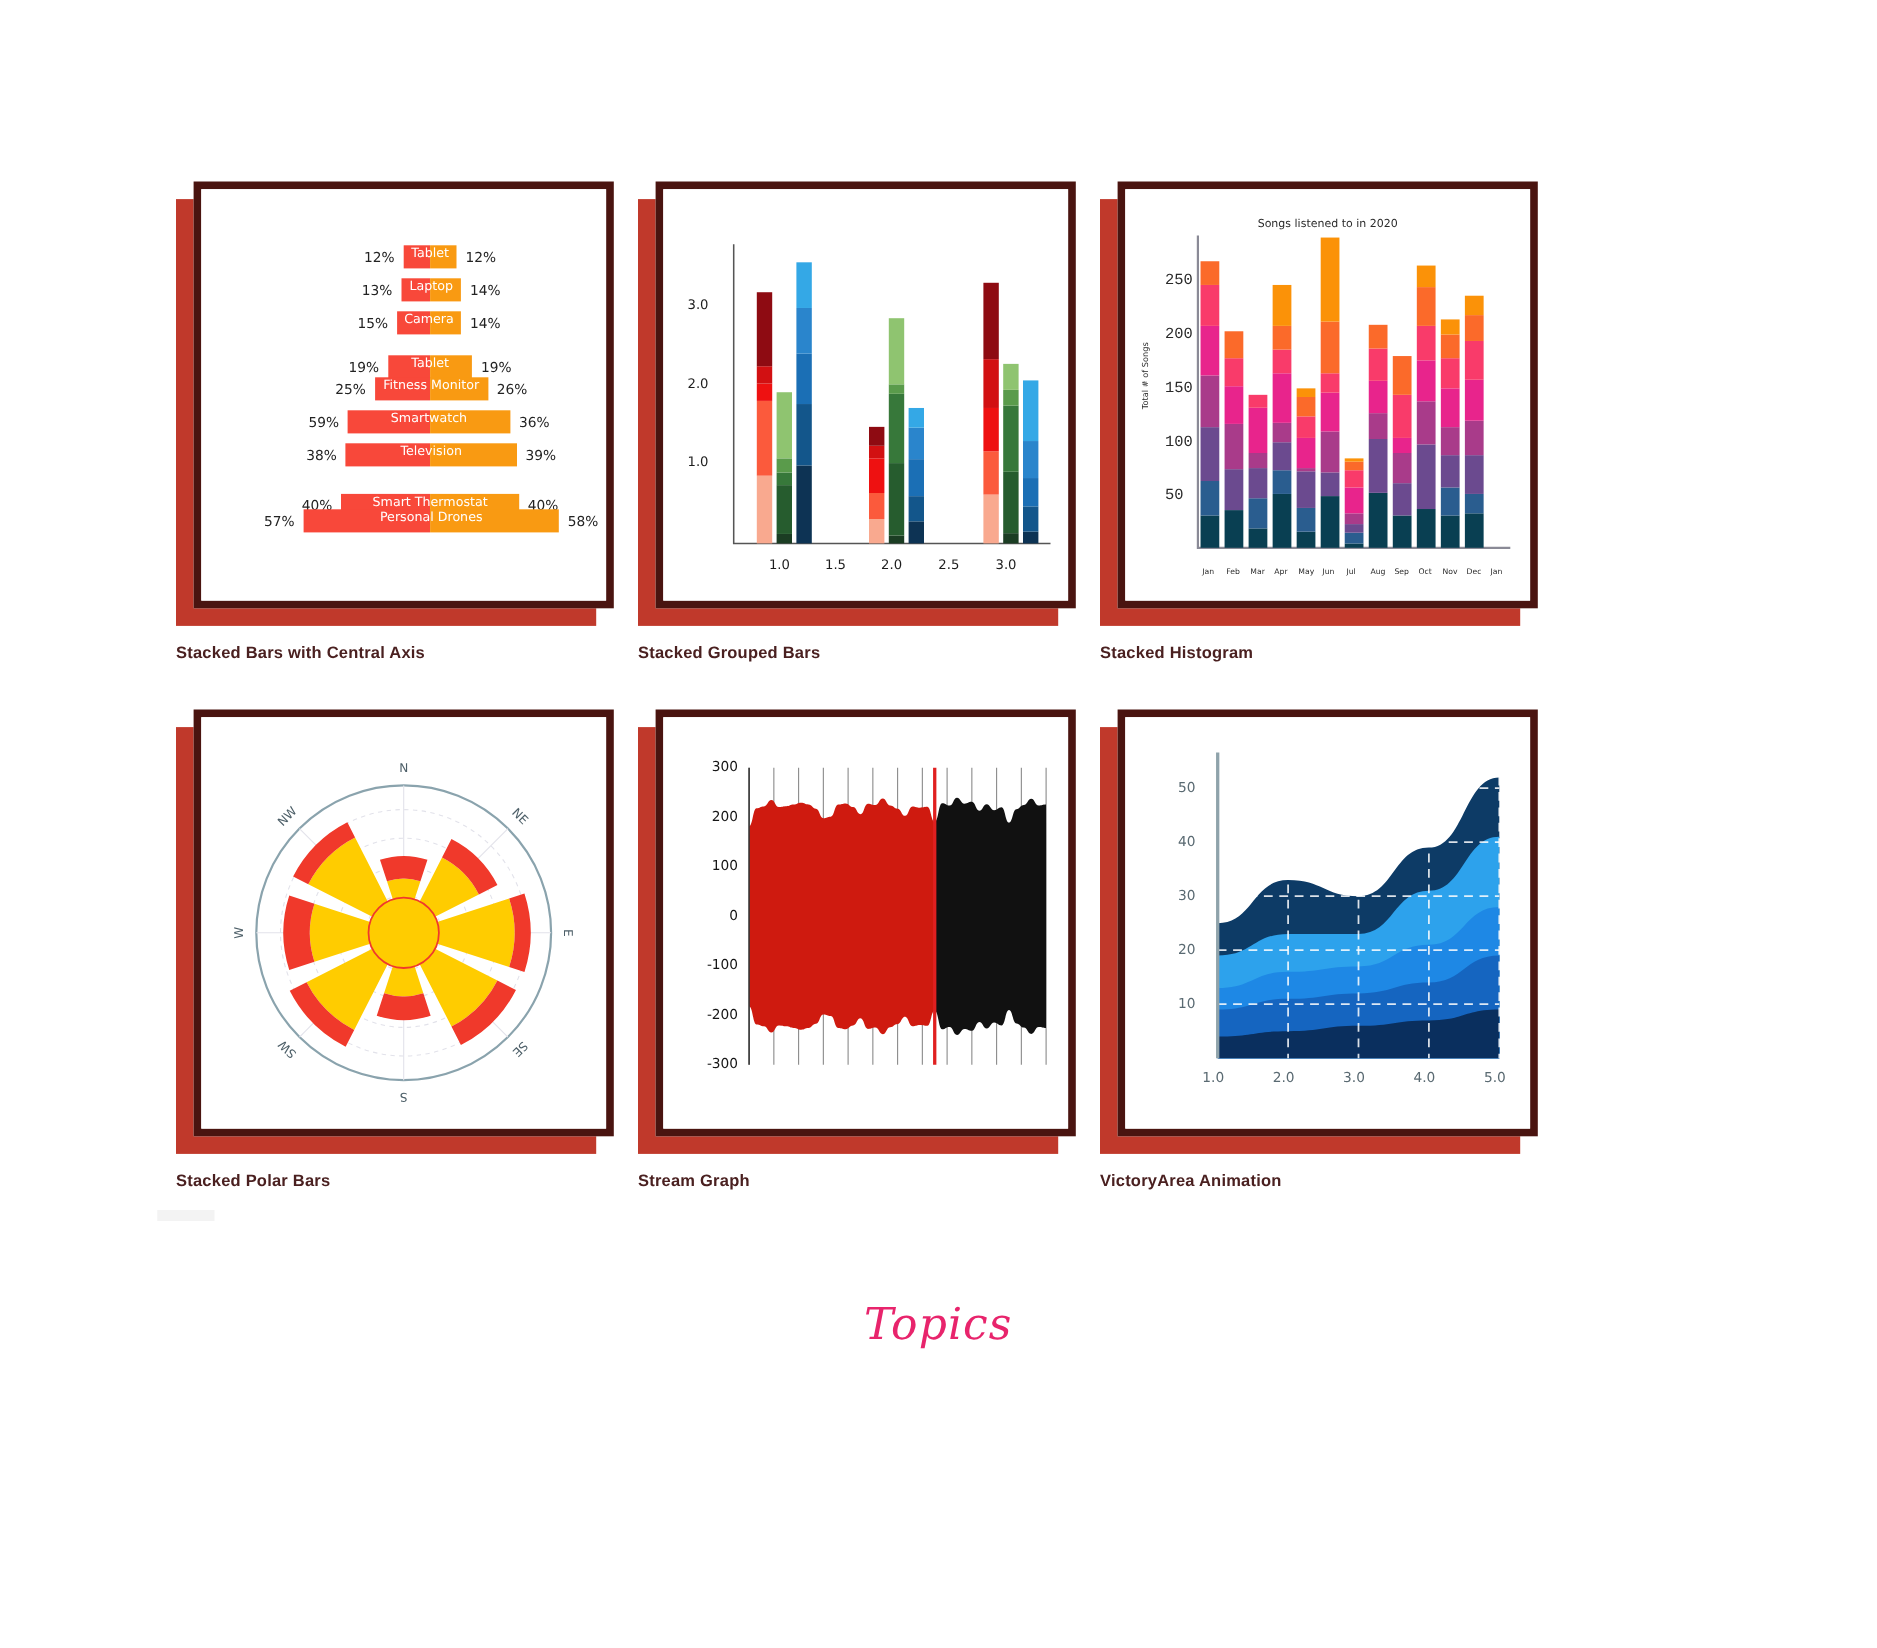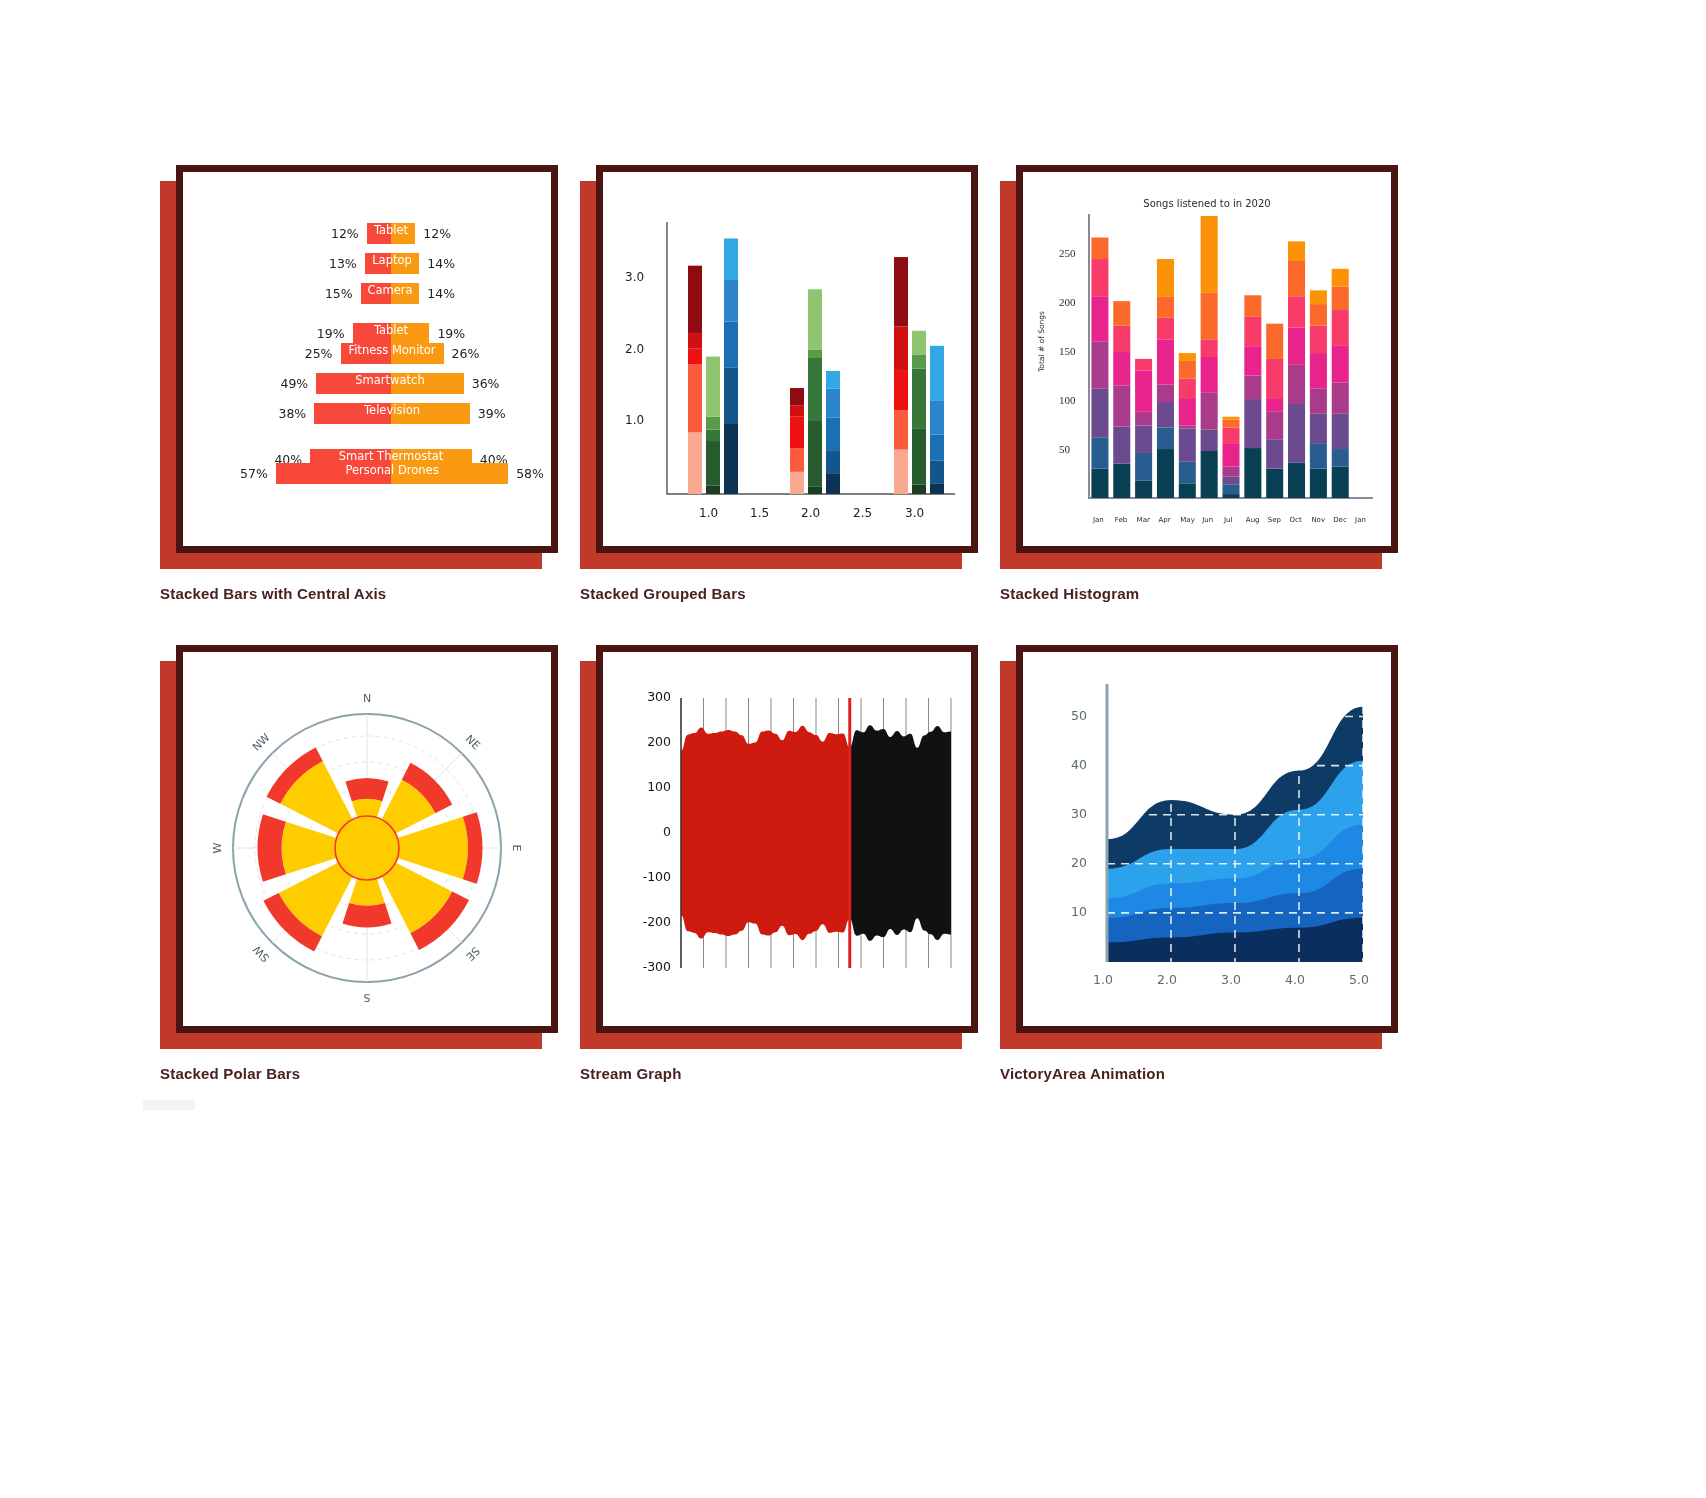--- a/index.html
+++ b/index.html
@@ -84,21 +84,21 @@
   .c3title {
     position: absolute; left: 0; right: 0; top: 26px; text-align: center;
     font-size: 10px; color: #2a2a2a; font-family: "DejaVu Sans", sans-serif;
   }
   .c3ylab {
     position: absolute; left: 14px; top: 200px;
     transform: rotate(-90deg); transform-origin: left top;
     font-size: 7.5px; color: #2a2a2a; font-family: "DejaVu Sans", sans-serif;
     white-space: nowrap;
   }
-  .c3tick { position: absolute; font-size: 11px; color: #2a2a2a; font-family: Liberation Serif, serif; text-align: center; }
+  .c3tick { position: absolute; font-size: 14px; color: #2a2a2a; font-family: Liberation Mono, monospace; text-align: center; }
   .c3mon { position: absolute; font-size: 7px; color: #2a2a2a; font-family: "DejaVu Sans", sans-serif; margin-top: 12px; }
 
   
   .c5tick { position: absolute; font-size: 12.5px; color: #161616; font-family: "DejaVu Sans", sans-serif; text-align: right; }
 
   
   .c6tick { position: absolute; font-size: 12.5px; color: #5a6a72; font-family: "DejaVu Sans", sans-serif; }
 
   
   .logo { position: absolute; left: 0; right: 0; top: 1185px; text-align: center; }
@@ -187,21 +187,21 @@
                   <div class="c1bar left" style="width: 50.5px; background: rgb(248, 72, 58);"></div>
                   <div class="c1bar right" style="width: 52.52px; background: rgb(249, 154, 18);"></div>
                   <span class="c1name">Fitness Monitor</span>
                 </div>
                 <div style="width: 67.48px; display: flex; justify-content: flex-start;">
                   <div class="c1lbl r">26%</div>
                 </div>
               </div>
               <div class="c1row" style="top: 198px;">
                 <div style="width: 45.26px; display: flex; justify-content: flex-end;">
-                  <div class="c1lbl">49%</div>
+                  <div class="c1lbl">59%</div>
                 </div>
                 <div class="c1barwrap">
                   <div class="c1bar left" style="width: 74.74px; background: rgb(248, 72, 58);"></div>
                   <div class="c1bar right" style="width: 72.72px; background: rgb(249, 154, 18);"></div>
                   <span class="c1name">Smartwatch</span>
                 </div>
                 <div style="width: 47.28px; display: flex; justify-content: flex-start;">
                   <div class="c1lbl r">36%</div>
                 </div>
               </div>
@@ -526,15 +526,16 @@
                 <line x1="84" y1="32" x2="84" y2="310" stroke="#8fa3ab" stroke-width="3"></line>
               </svg><div class="c6tick" style="left: 48px; top: 251.909px;">10</div><div class="c6tick" style="left: 48px; top: 202.818px;">20</div><div class="c6tick" style="left: 48px; top: 153.727px;">30</div><div class="c6tick" style="left: 48px; top: 104.636px;">40</div><div class="c6tick" style="left: 48px; top: 55.5455px;">50</div><div class="c6tick" style="left: 70px; top: 320px;">1.0</div><div class="c6tick" style="left: 134px; top: 320px;">2.0</div><div class="c6tick" style="left: 198px; top: 320px;">3.0</div><div class="c6tick" style="left: 262px; top: 320px;">4.0</div><div class="c6tick" style="left: 326px; top: 320px;">5.0</div></div>
         </div>
       </div>
       <div class="caption">VictoryArea Animation</div>
     </div>
 
   </div>
 
   <div class="logo">
+    <div class="logo-topics">Topics</div>
   </div>
 
 </div>
 
 </body></html>

